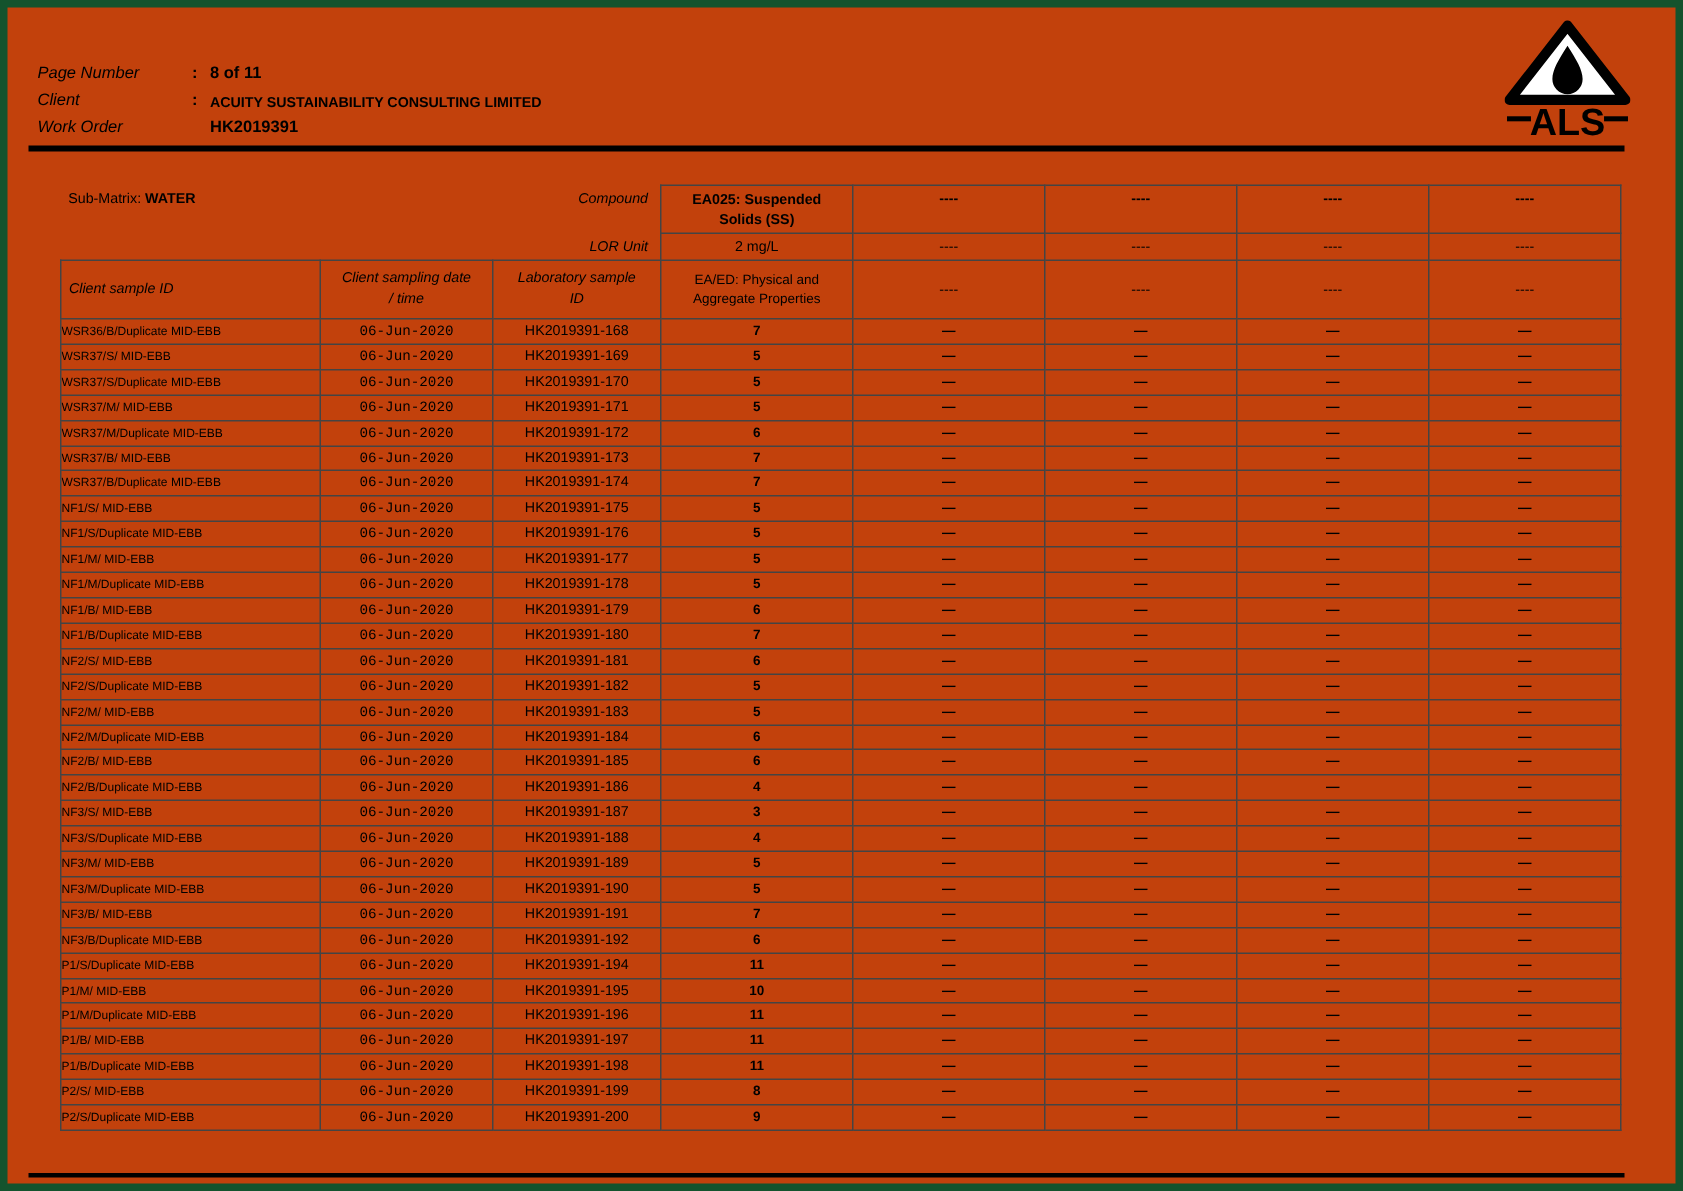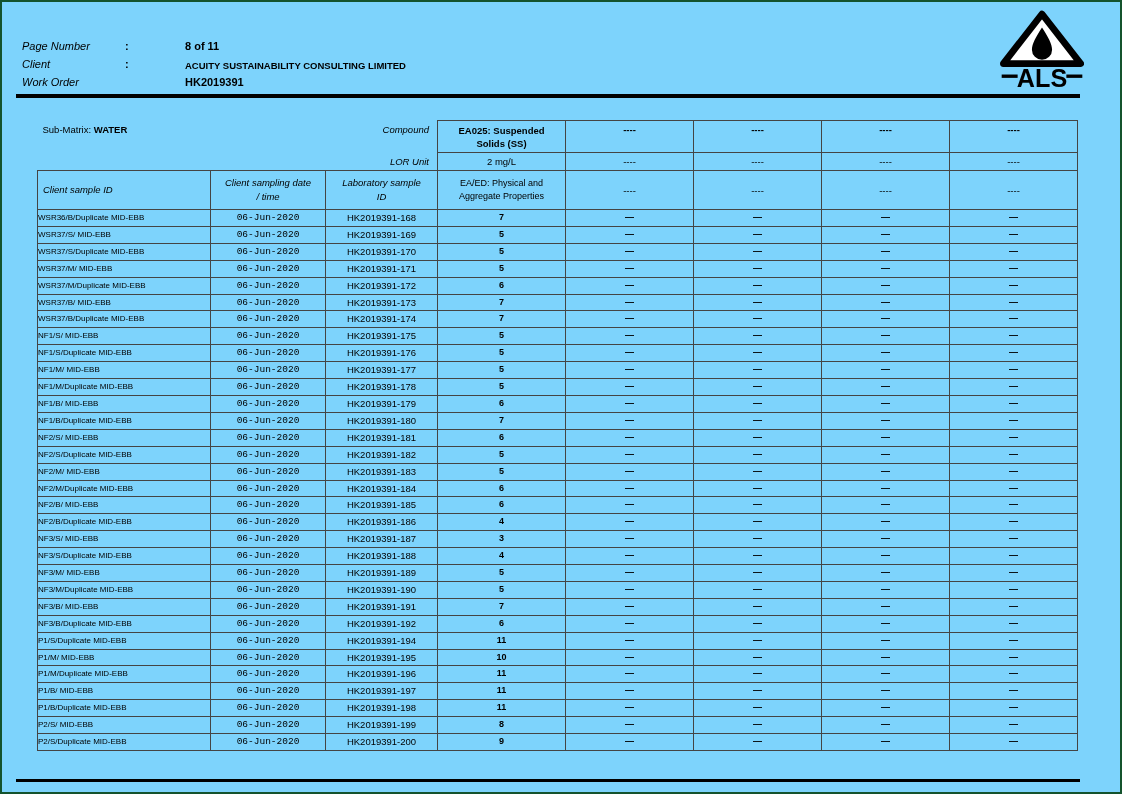--- a/index.html
+++ b/index.html
@@ -1,24 +1,24 @@
 <!DOCTYPE html>
 <html><head>
 <meta charset="utf-8">
 <style>
   * { margin:0; padding:0; box-sizing:border-box; }
   body { font-family:"Liberation Sans","DejaVu Sans",sans-serif; color:#000; background:#fff; }
-  .page { position:relative; width:1122px; height:794px; background:#7dd3fc; overflow:hidden; border:2px solid #14532d; }
+  .page { position:relative; width:1122px; height:794px; background:#c2410c; overflow:hidden; border:5px solid #14532d; }
 
   
   .meta { position:absolute; top:38px; left:20px; }
   .meta-row { display:flex; height:18px; align-items:flex-start; }
   .meta-label { font-style:italic; font-size:11px; width:103px; }
   .meta-colon { width:12px; font-size:11px; font-weight:bold; }
-  .meta-value { font-weight:bold; font-size:11px;margin-left:48px; }
+  .meta-value { font-weight:bold; font-size:11px; }
   .meta-value.small { font-size:9.5px; padding-top:1.5px; }
 
   .rule-top { position:absolute; top:92px; left:14px; width:1064px; height:3.5px; background:#000; }
   .rule-bottom { position:absolute; top:777px; left:14px; width:1064px; height:2.5px; background:#000; }
 
   .logo { position:absolute; top:8px; left:998px; width:84px; height:82px; }
 
   
   .tbl-wrap { position:absolute; top:118px; left:35px; }
   table { border-collapse:collapse; table-layout:fixed; width:1040px; }

